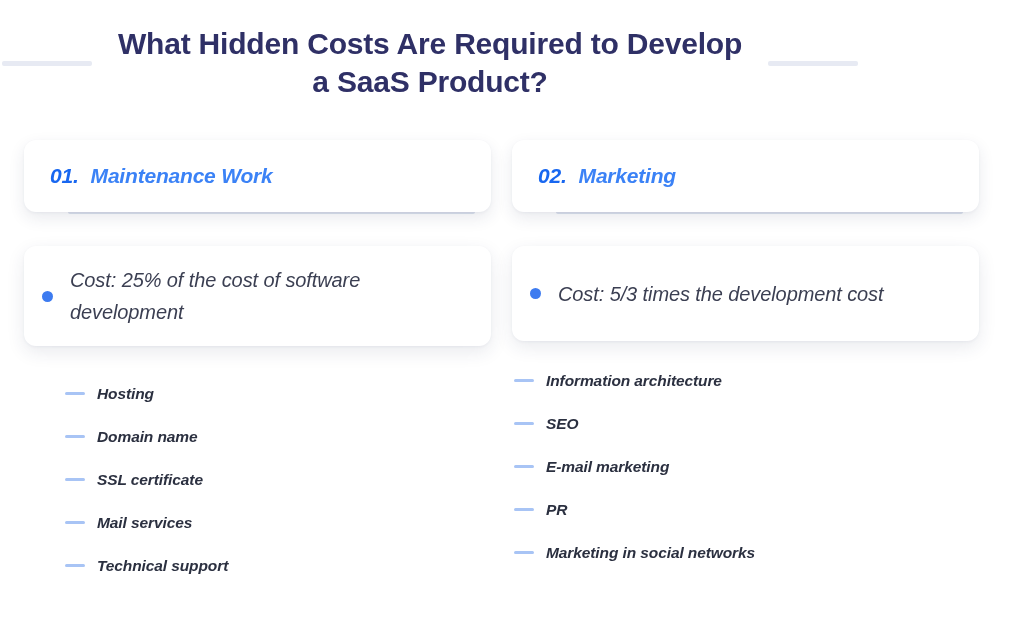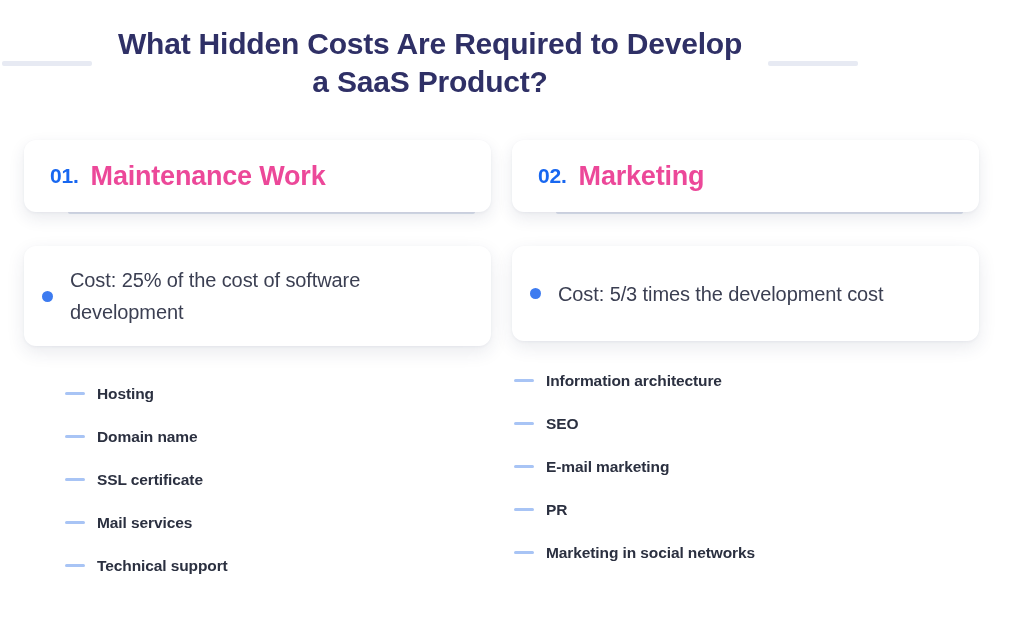--- a/index.html
+++ b/index.html
@@ -50,20 +50,21 @@
   
   .columns {
     position: absolute;
     top: 140px;
     left: 0;
     width: 1024px;
     display: flex;
     gap: 21px;
     padding: 0 24px;
     box-sizing: border-box;
+    font-style: italic;
   }
   .column {
     width: 467px;
     flex: 0 0 467px;
     display: flex;
     flex-direction: column;
   }
 
   
   .header-card {
@@ -90,22 +91,22 @@
     z-index: -1;
   }
   .card-number {
     color: #1867f0;
     font-size: 21px;
     font-weight: bold;
     margin-right: 12px;
     letter-spacing: -0.2px;
   }
   .card-heading {
-    color: #ec4899;
-    font-size: 27px;
+    color: #3b82f6;
+    font-size: 21px;
     font-weight: bold;
     letter-spacing: -0.2px;
   }
 
   
   .cost-card {
     margin-top: 34px;
     background: #ffffff;
     border-radius: 12px;
     min-height: 95px;

